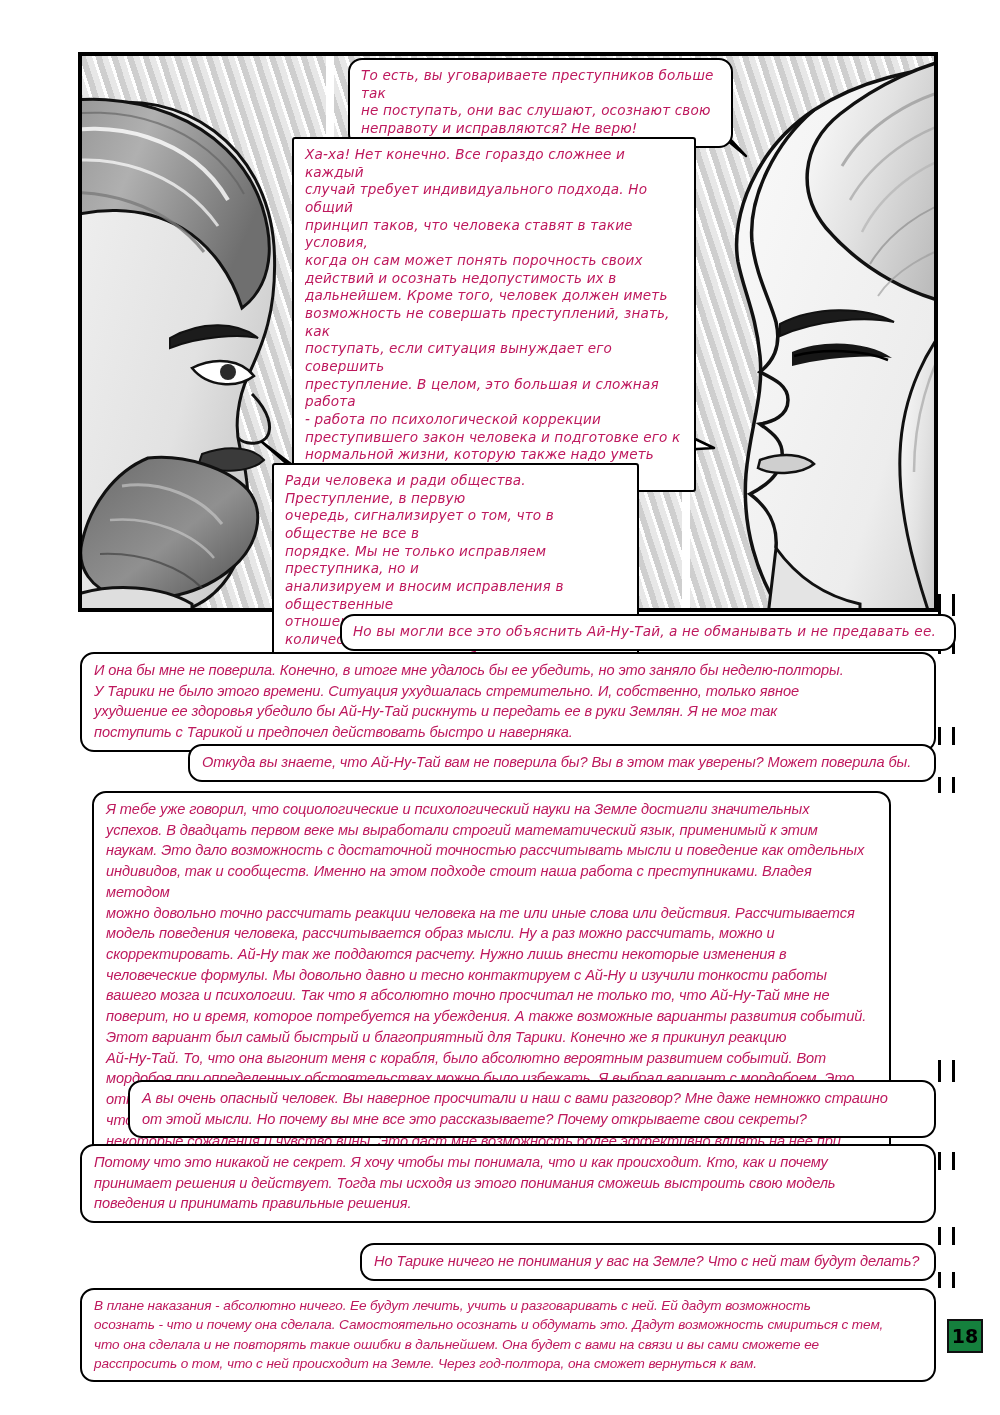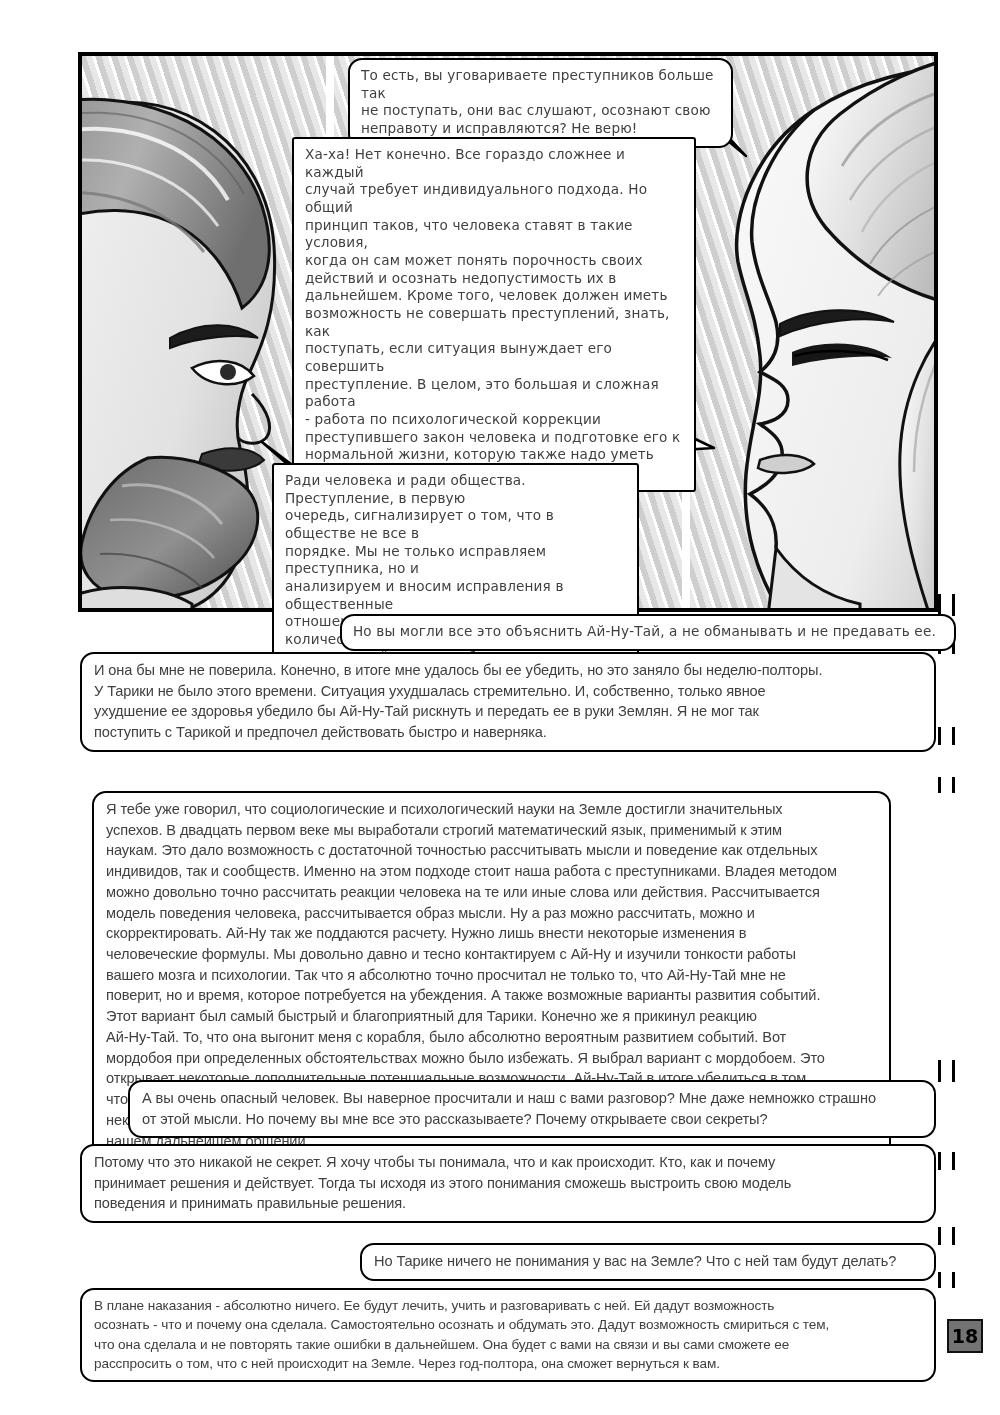--- a/index.html
+++ b/index.html
@@ -52,22 +52,23 @@
     position:absolute;right:-20px;top:0px;width:290px;height:560px;
   }
   .art-svg{width:100%;height:100%;display:block;}
 
   
   .bubble{
     position:absolute;
     background:#ffffff;
     border:2.5px solid #000;
     box-sizing:border-box;
-    color:#404040;
+    color:#be185d;
     line-height:1.30;
+    font-style:italic;
   }
   .bubble.round{ border-radius:14px; }
   .bubble.sq{ border-radius:3px; }
   .bubble .txt{
     display:block;
     padding:7px 11px 8px 11px;
     white-space:pre-line;
   }
   
   .comic{
@@ -88,21 +89,21 @@
   
   .tail{position:absolute;}
   .tail svg{display:block;overflow:visible;}
 
   
   .page-num{
     position:absolute;
     right:17px;bottom:62px;
     width:36px;height:34px;
     border:2px solid #111;
-    background:#737373;
+    background:#15803d;
     display:flex;align-items:center;justify-content:center;
     font-family:"DejaVu Sans", sans-serif;
     font-size:19px;font-weight:700;color:#000;
     box-sizing:border-box;
   }
 
   
   .rail{
     position:absolute;background:#000;width:2.5px;
   }
@@ -296,20 +297,23 @@
     <span class="txt">И она бы мне не поверила. Конечно, в итоге мне удалось бы ее убедить, но это заняло бы неделю-полторы.
 У Тарики не было этого времени. Ситуация ухудшалась стремительно. И, собственно, только явное
 ухудшение ее здоровья убедило бы Ай-Ну-Тай рискнуть и передать ее в руки Землян. Я не мог так
 поступить с Тарикой и предпочел действовать быстро и наверняка.</span>
   </div>
 
   <div class="bubble round comic" style="left:340px;top:614px;width:616px;">
     <span class="txt">Но вы могли все это объяснить Ай-Ну-Тай, а не обманывать и не предавать ее.</span>
   </div>
 
+  <div class="bubble round narrow" style="left:188px;top:744px;width:748px;">
+    <span class="txt">Откуда вы знаете, что Ай-Ну-Тай вам не поверила бы? Вы в этом так уверены? Может поверила бы.</span>
+  </div>
 
   <div class="bubble round narrow" style="left:92px;top:791px;width:799px;">
     <span class="txt">Я тебе уже говорил, что социологические и психологический науки на Земле достигли значительных
 успехов. В двадцать первом веке мы выработали строгий математический язык, применимый к этим
 наукам. Это дало возможность с достаточной точностью рассчитывать мысли и поведение как отдельных
 индивидов, так и сообществ. Именно на этом подходе стоит наша работа с преступниками. Владея методом
 можно довольно точно рассчитать реакции человека на те или иные слова или действия. Рассчитывается
 модель поведения человека, рассчитывается образ мысли. Ну а раз можно рассчитать, можно и
 скорректировать. Ай-Ну так же поддаются расчету. Нужно лишь внести некоторые изменения в
 человеческие формулы. Мы довольно давно и тесно контактируем с Ай-Ну и изучили тонкости работы

